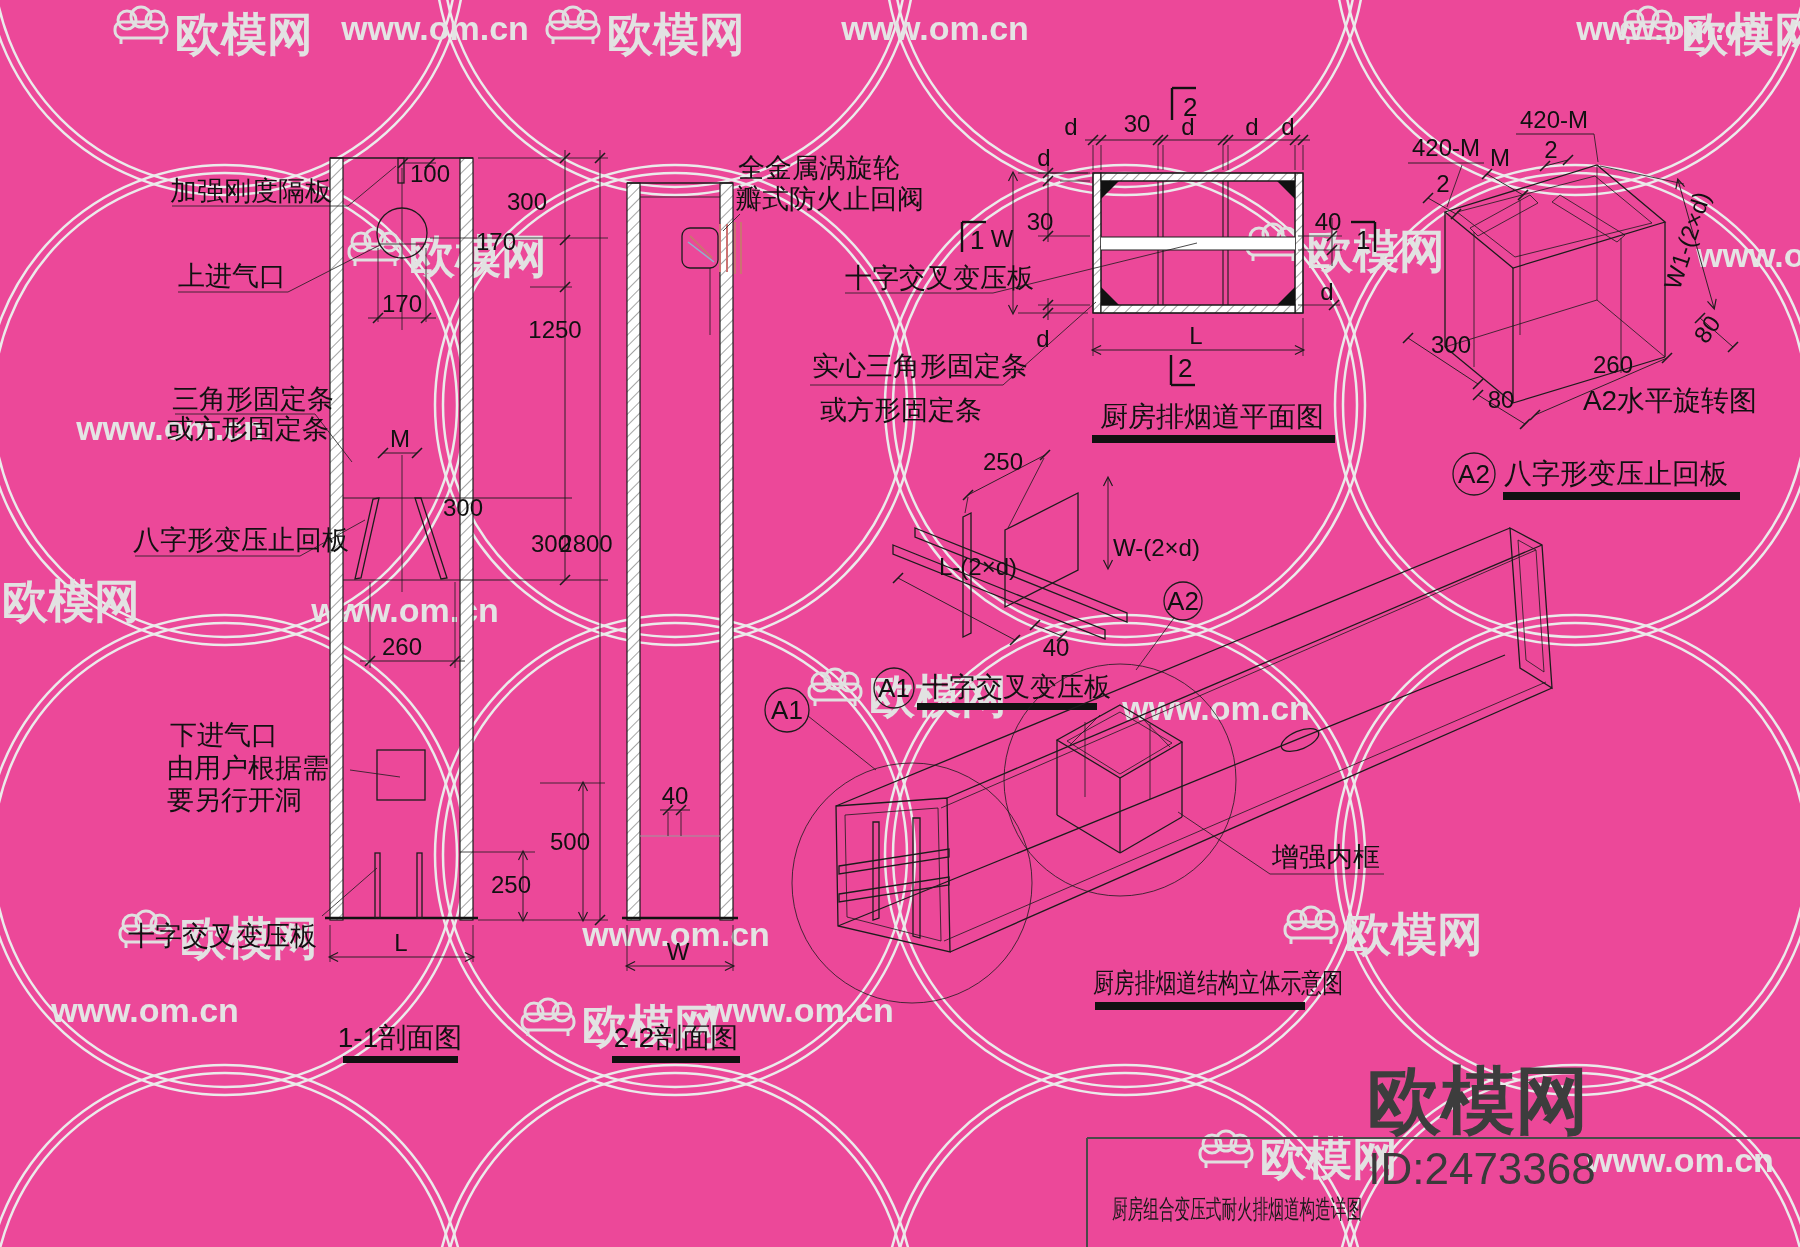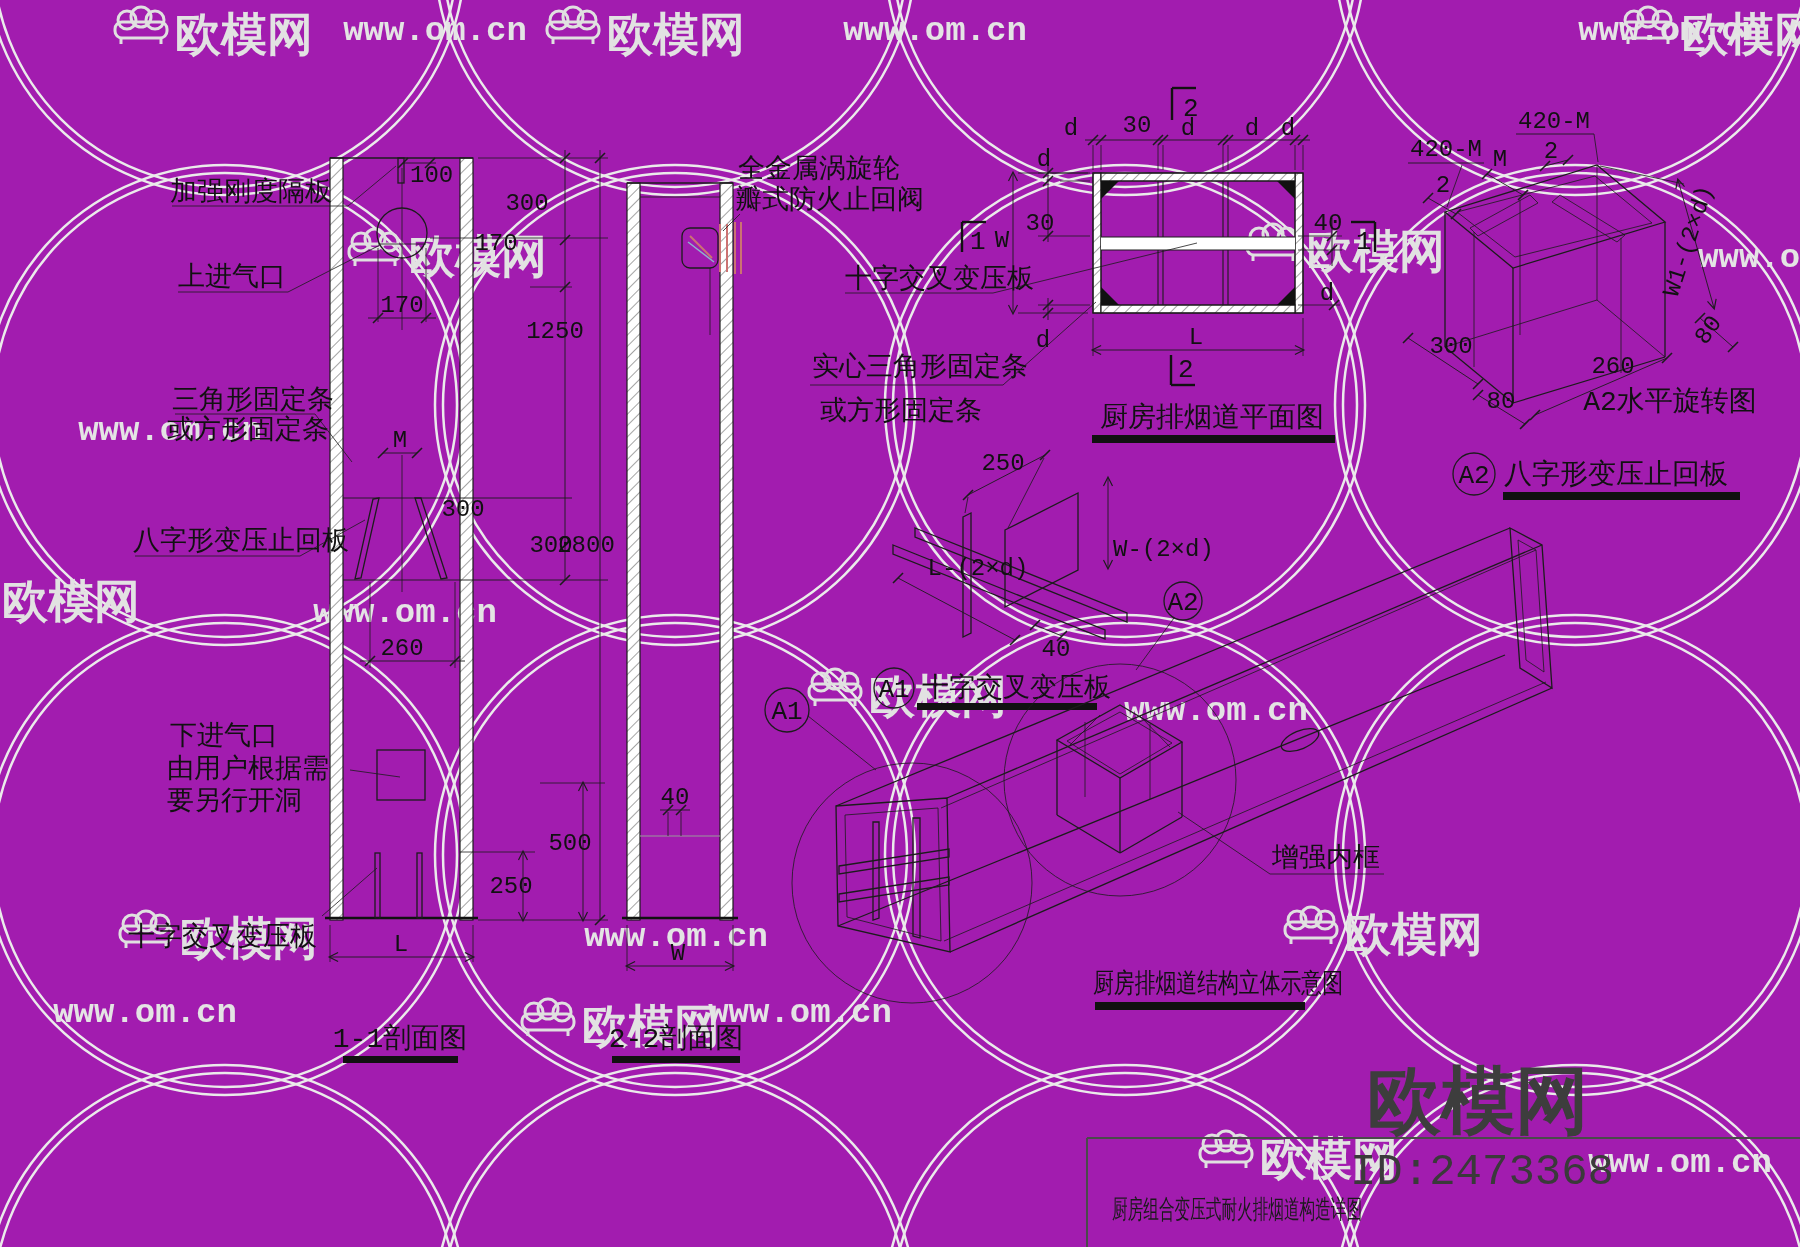--- a/index.html
+++ b/index.html
@@ -1,17 +1,17 @@
 <!DOCTYPE html>
 <html><head>
 <meta charset="utf-8">
 <style>
   html,body{margin:0;padding:0;background:#fff;}
-  #stage{width:1800px;height:1247px;position:relative;background:#a21caf;overflow:hidden;
-         font-family:Liberation Mono, monospace;}
+  #stage{width:1800px;height:1247px;position:relative;background:#ec4899;overflow:hidden;
+         font-family:Liberation Sans, sans-serif;}
   #stage svg{position:absolute;left:0;top:0;}
   .ln{stroke:#1c1c1c;stroke-width:1.3;fill:none}
   .lnthin{stroke:#1c1c1c;stroke-width:0.8;fill:none}
   .lnmed{stroke:#1c1c1c;stroke-width:1.1;fill:none}
   .lnthick{stroke:#111;stroke-width:2.4;fill:none}
   .dimln{stroke:#1c1c1c;stroke-width:0.9;fill:none}
   .dim{font-size:24px;fill:#111}
   .lbl{font-size:27px;fill:#111}
   .ttl{font-size:28px;fill:#111}
   .mk{font-size:26px;fill:#111}

